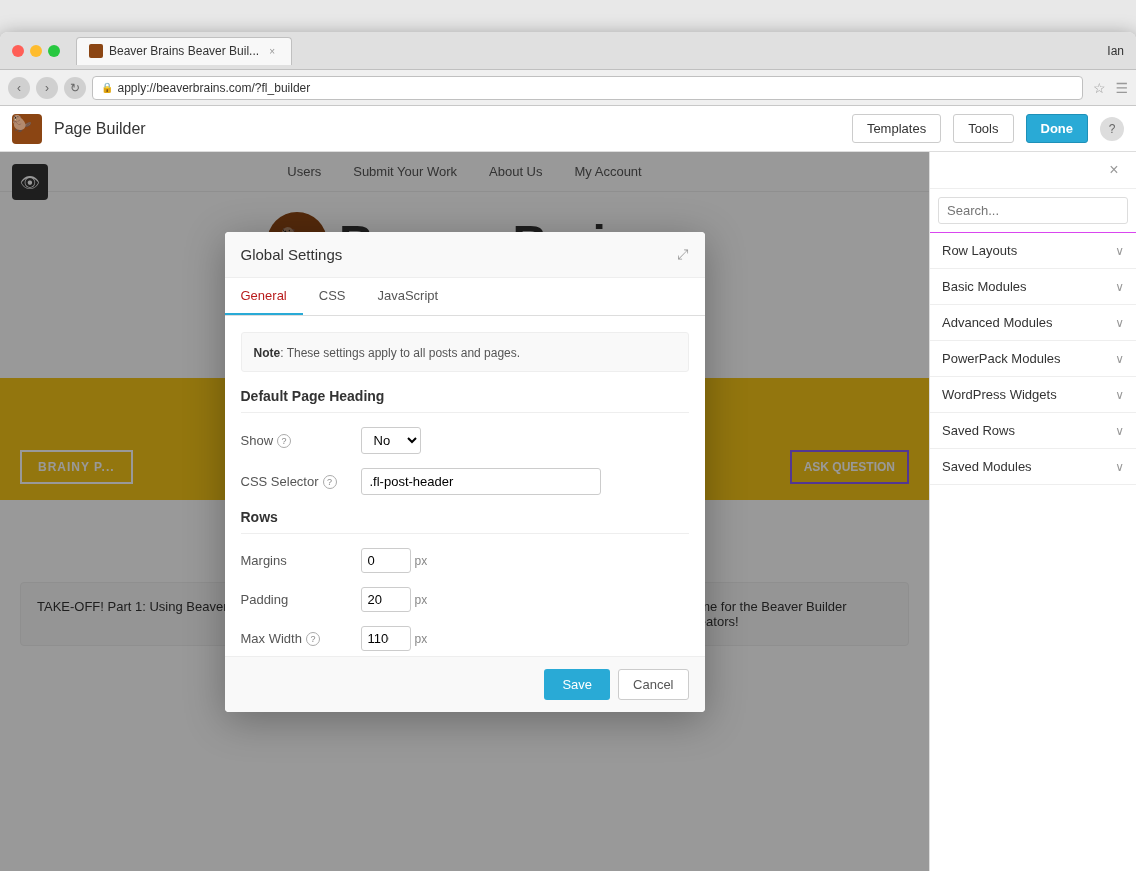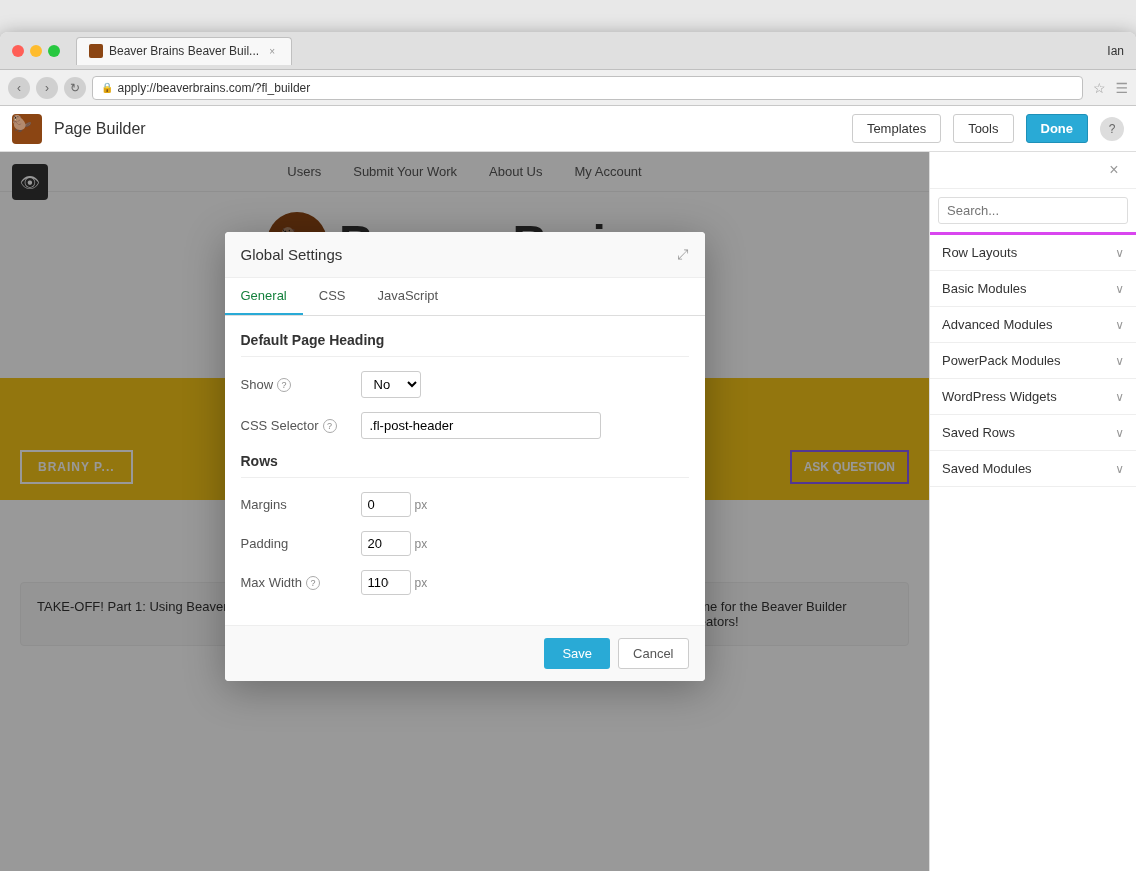--- a/index.html
+++ b/index.html
@@ -56,36 +56,36 @@
     .blog-section { padding: 30px 20px; background: white; }
     .blog-title { font-size: 28px; text-align: center; color: #333; margin-bottom: 20px; }
     .blog-grid { display: grid; grid-template-columns: repeat(3, 1fr); gap: 16px; }
     .blog-card { background: #f9f9f9; border: 1px solid #eee; padding: 16px; border-radius: 4px; }
     .blog-card-title { font-size: 13px; color: #333; }
 
     
     .right-panel { width: 207px; background: white; border-left: 1px solid #ddd; display: flex; flex-direction: column; }
     .panel-close { padding: 8px 12px; border-bottom: 1px solid #eee; display: flex; justify-content: flex-end; }
     .close-x { cursor: pointer; font-size: 16px; color: #999; width: 20px; height: 20px; display: flex; align-items: center; justify-content: center; }
-    .panel-search { padding: 8px; border-bottom: 3px solid #d946ef; }
+    .panel-search { padding: 8px; border-bottom: 1px solid #d946ef; }
     .panel-search input { width: 100%; padding: 5px 8px; border: 1px solid #ddd; border-radius: 3px; font-size: 13px; outline: none; }
     .panel-section { border-bottom: 1px solid #eee; }
     .panel-section-header { display: flex; justify-content: space-between; align-items: center; padding: 10px 12px; cursor: pointer; }
     .panel-section-label { font-size: 13px; color: #333; }
     .panel-chevron { font-size: 12px; color: #999; }
 
     
     .modal-overlay { position: absolute; top: 0; left: 0; right: 0; bottom: 0; background: rgba(0,0,0,0.4); display: flex; align-items: flex-start; justify-content: center; padding-top: 80px; z-index: 100; }
     .modal { background: white; width: 480px; border-radius: 4px; box-shadow: 0 8px 40px rgba(0,0,0,0.3); overflow: hidden; }
     .modal-header { display: flex; justify-content: space-between; align-items: center; padding: 14px 16px; border-bottom: 1px solid #eee; background: #f9f9f9; }
     .modal-title { font-size: 15px; color: #333; font-weight: 500; }
     .modal-expand { font-size: 14px; color: #999; cursor: pointer; }
     .modal-tabs { display: flex; border-bottom: 1px solid #ddd; background: white; }
     .modal-tab { padding: 10px 16px; font-size: 13px; color: #555; cursor: pointer; border-bottom: 2px solid transparent; }
-    .modal-tab.active { color: #15803d; border-bottom: 2px solid #29aad6; font-weight: 500; }
+    .modal-tab.active { color: #b91c1c; border-bottom: 2px solid #29aad6; font-weight: 500; }
     .modal-body { padding: 16px; max-height: 340px; overflow-y: auto; }
     .note-box { background: #f9f9f9; border: 1px solid #eee; padding: 10px 12px; margin-bottom: 16px; border-radius: 3px; }
     .note-text { font-size: 12px; color: #555; }
     .note-text strong { color: #333; }
     .section-heading { font-size: 14px; font-weight: bold; color: #333; margin-bottom: 14px; padding-bottom: 8px; border-bottom: 1px solid #eee; }
     .form-row { display: flex; align-items: center; margin-bottom: 14px; }
     .form-label { font-size: 13px; color: #555; width: 120px; display: flex; align-items: center; gap: 4px; }
     .help-icon { width: 14px; height: 14px; border-radius: 50%; border: 1px solid #aaa; display: flex; align-items: center; justify-content: center; font-size: 9px; color: #888; cursor: pointer; }
     .form-control { display: flex; align-items: center; gap: 4px; }
     .form-select { padding: 4px 8px; border: 1px solid #ccc; border-radius: 3px; font-size: 13px; background: white; }
@@ -196,20 +196,25 @@
           </div>
 
           <div class="modal-tabs">
             <div class="modal-tab active">General</div>
             <div class="modal-tab">CSS</div>
             <div class="modal-tab">JavaScript</div>
           </div>
 
           <div class="modal-body">
 
+            <div class="note-box">
+              <span class="note-text">
+                <strong>Note</strong>: <span>These settings apply to all posts and pages.</span>
+              </span>
+            </div>
 
             <div class="section-heading">Default Page Heading</div>
 
             <div class="form-row">
               <div class="form-label">
                 <span>Show</span>
                 <div class="help-icon">?</div>
               </div>
               <div class="form-control">
                 <select class="form-select">

